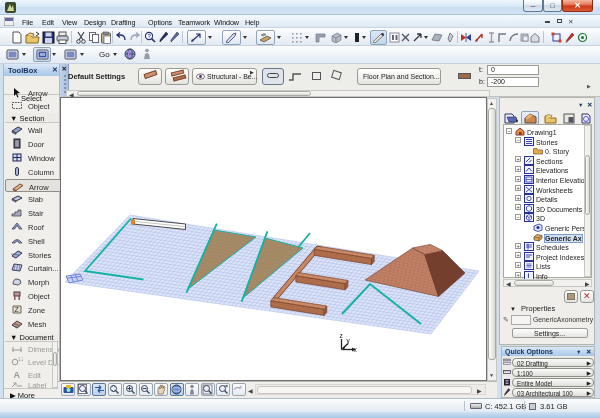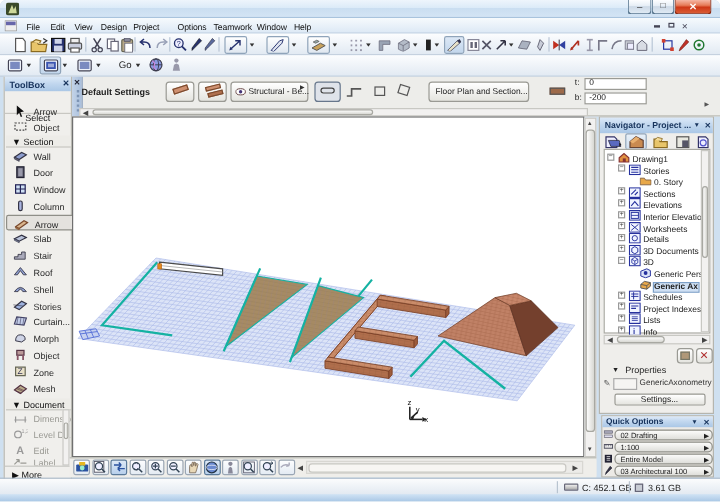--- a/index.html
+++ b/index.html
@@ -70,21 +70,21 @@
   </div>
   <div class="abs" id="menubar">
     <svg class="abs" style="left:4px;top:2px" width="10" height="9">
         <rect width="10" height="9" fill="#eee" stroke="#888"></rect>
         <rect x="1" y="1" width="8" height="3" fill="#66a"></rect>
       </svg>
     <span style="left:22px">File</span>
       <span style="left:42px">Edit</span>
       <span style="left:62px">View</span>
       <span style="left:84px">Design</span>
-      <span style="left:111px">Project</span>
+      <span style="left:111px">Drafting</span>
       <span style="left:148px">Options</span>
       <span style="left:178px">Teamwork</span>
       <span style="left:214px">Window</span>
       <span style="left:245px">Help</span>
     <div class="abs" style="left:545px;top:6px;width:5px;height:1.5px;background:#445"></div>
     <div class="abs" style="left:557px;top:3.5px;width:5px;height:4.5px;border:1px solid #445"></div>
     <div class="abs" style="left:568px;top:2.5px;font-size:6.5px;color:#445">✕</div>
   </div>
   <div class="abs tbar" style="left:0;top:28px;width:600px;height:18px"></div>
   <div class="abs tbar" style="left:0;top:46px;width:600px;height:18px"></div>
@@ -751,21 +751,20 @@
     </svg>
     <div style="position:absolute;left:231.5px;top:383px;width:14px;height:13px;border:1px solid #9aa6b4;border-radius:2px;background:linear-gradient(#fcfdfe,#e4ebf3);"></div>
     <svg class="abs" style="left:233.0px;top:384px" width="11" height="11" viewBox="0 0 11 11">
       <path d="M1,5.5 Q4,2 8,4 M8,4 L8,1.5 M8,4 L5.5,4.5" stroke="#aab" stroke-width="1.2" fill="none"></path>
     </svg>
     <div class="arr" style="left:248px;top:388px">◀</div>
     <div style="position:absolute;left:255px;top:384px;width:231px;height:11px;background:#ecebe8;border:1px solid #d8d7d2"></div>
     <div style="position:absolute;left:257px;top:385.5px;width:215px;height:8px;background:#f7f6f3;border:1px solid #c8c7c2;border-radius:3px"></div>
     <div class="arr" style="left:477px;top:388px">▶</div>
   <div class="abs" id="nav">
-      <div class="phead" style="position:absolute;left:0;top:0;width:94px;height:13px;padding:2px 0 0 4px;font-size:7.2px">Navigator - Project ...</div>
       <div style="position:absolute;left:78px;top:4px;font-size:5.5px;color:#17335c">▼</div>
       <div style="position:absolute;left:87px;top:2.5px;font-size:6.5px;color:#17335c;font-weight:bold">✕</div>
       <svg class="abs" style="left:4px;top:15px" width="14" height="11" viewBox="0 0 14 11">
         <path d="M1,1 L8,1 L10,3 L10,10 L1,10 Z" fill="#eef" stroke="#336"></path>
         <path d="M3,4 L12,4 L13.5,9 L5,9 Z" fill="#5a6ac0" stroke="#223" stroke-width="0.6"></path>
         <path d="M12,6 l2,1.5 -2,1.5" fill="#222"></path>
       </svg>
       <div style="position:absolute;left:21px;top:13px;width:18px;height:14px;border:1px solid #8fa4ba;border-radius:2px;background:linear-gradient(#e8f0f8,#cfdff0)"></div>
       <svg class="abs" style="left:24px;top:15px" width="13" height="11" viewBox="0 0 13 11">
         <path d="M1,5 L6,1 L12,4 L12,10 L1,10 Z" fill="#c98a50" stroke="#643"></path>

